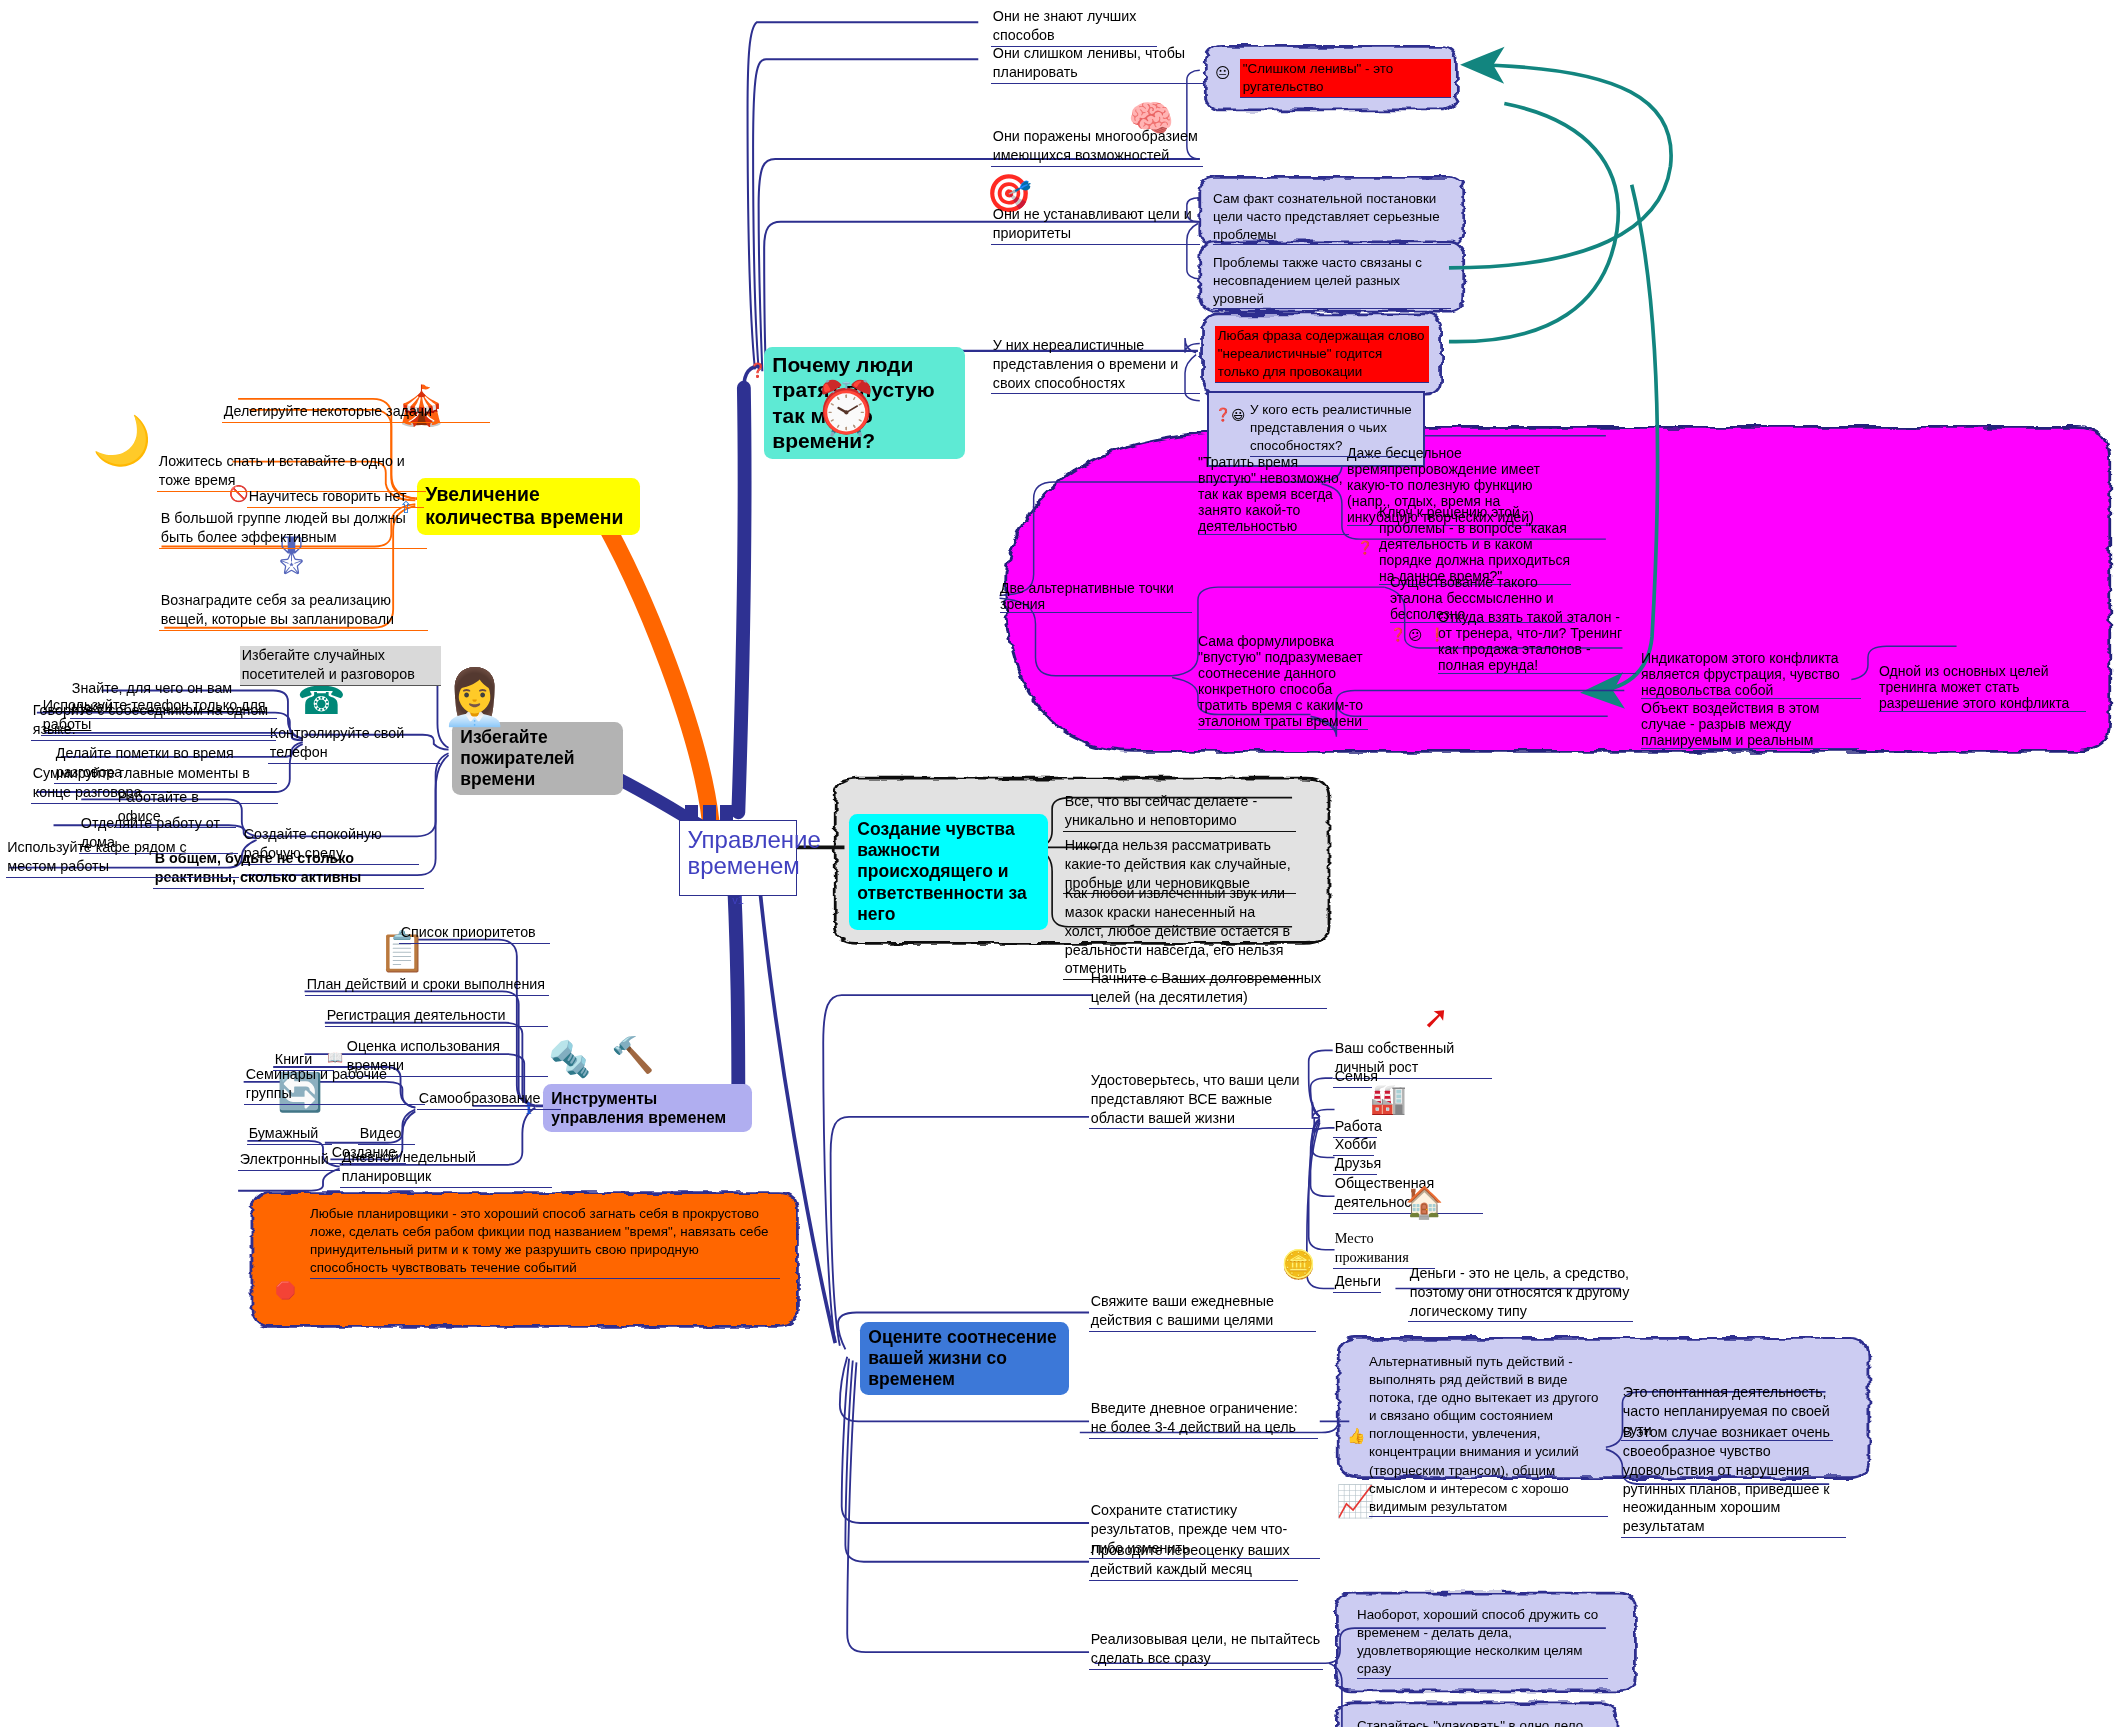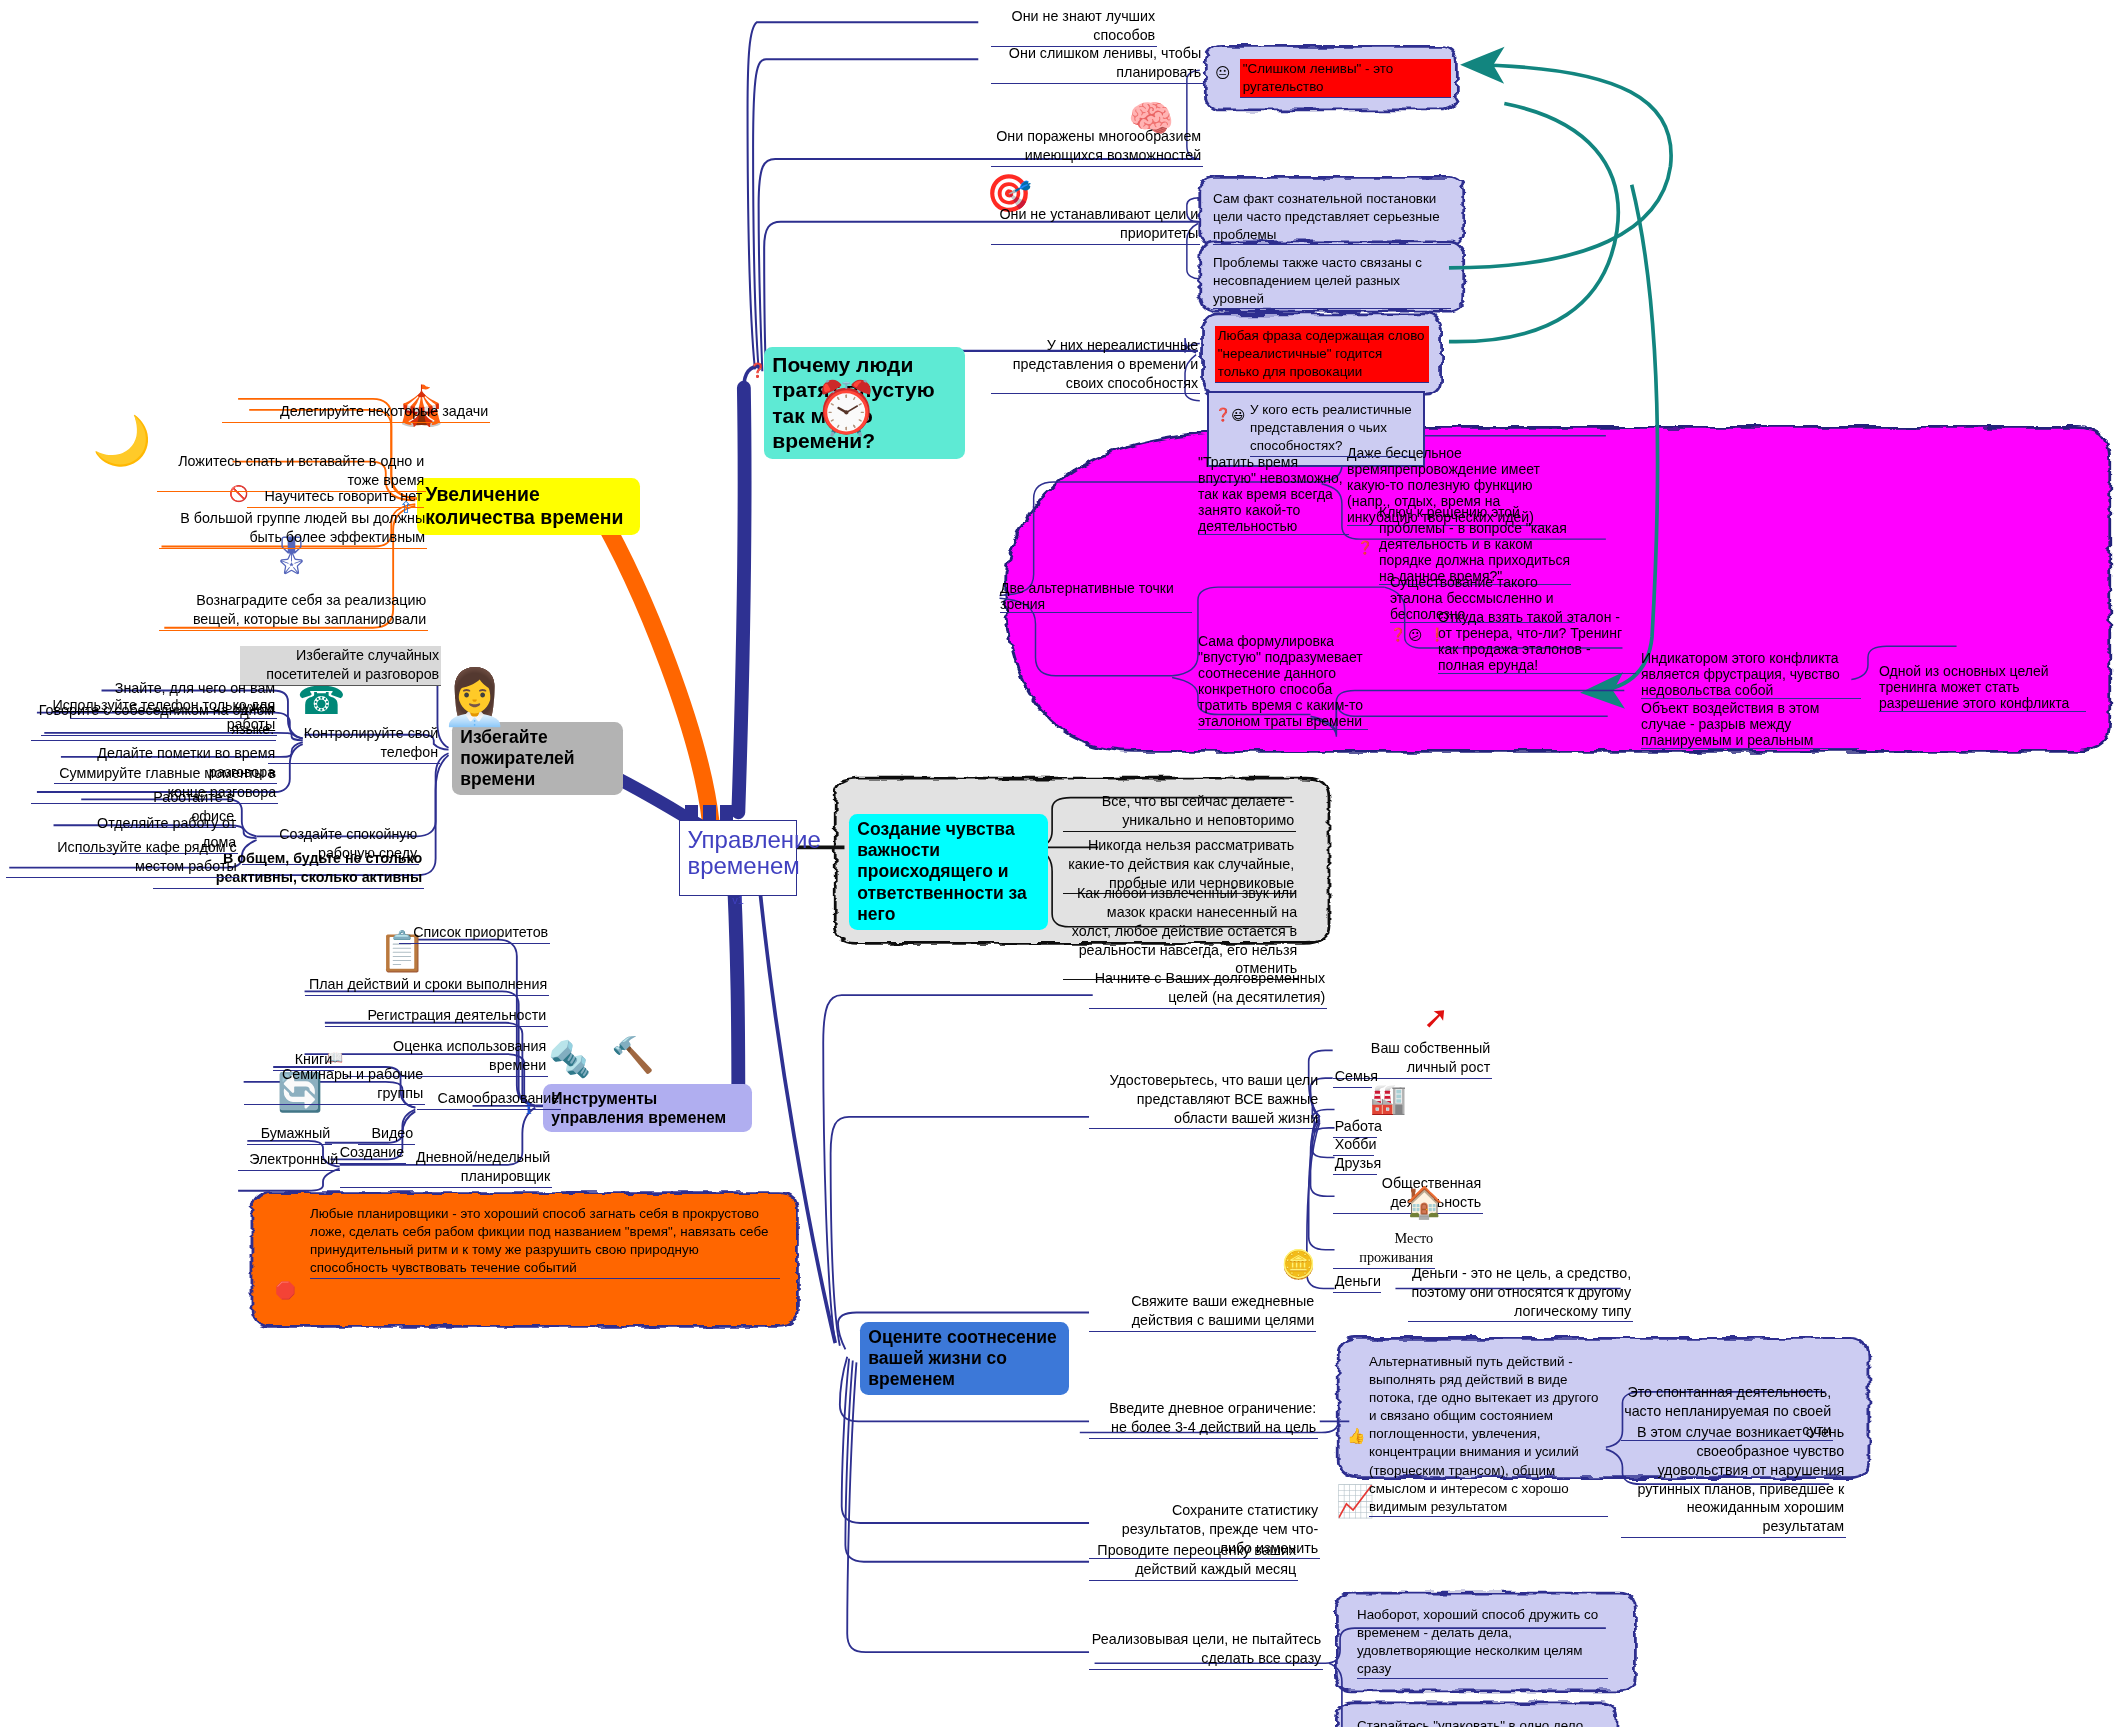--- a/index.html
+++ b/index.html
@@ -2,21 +2,21 @@
 <html style="font-size:14.8px"><head>
 <meta charset="utf-8">
 <style>
   html,body{margin:0;padding:0;background:#fff;}
   body{font-family:"Liberation Sans","DejaVu Sans",sans-serif;}
   #stage{position:relative;width:2119px;height:1728px;overflow:hidden;background:#fff;}
   #wires{position:absolute;left:0;top:0;width:2119px;height:1728px;pointer-events:none;}
 
   .node{position:absolute;box-sizing:border-box;}
   
-  .leaf{font-size:14.3px;color:#000;line-height:1.32;border-bottom:1.3px solid #2d2f8f;padding:0 1.8px 0.9px 1.8px;white-space:normal;text-align:right;}
+  .leaf{font-size:14.3px;color:#000;line-height:1.32;border-bottom:1.3px solid #2d2f8f;padding:0 1.8px 0.9px 1.8px;white-space:normal;}
   .leaf.or{border-bottom-color:#ff6600;}
   .leaf.gray{background:#d9d9d9;border-bottom-color:#555;}
 
   
   .pill{font-weight:bold;border-radius:8.3px;padding:4.6px 8.3px;line-height:1.22;box-sizing:border-box;}
   .pill.yellow{background:#ffff00;color:#000;font-size:19.4px;}
   .pill.gray{background:#b3b3b3;color:#000;font-size:17.5px;}
   .pill.lav{background:#b0aef0;color:#000;font-size:15.7px;}
   .pill.cyan{background:#00ffff;color:#000;font-size:17.5px;}
   .pill.blue{background:#3c78d8;color:#000;font-size:17.5px;}

